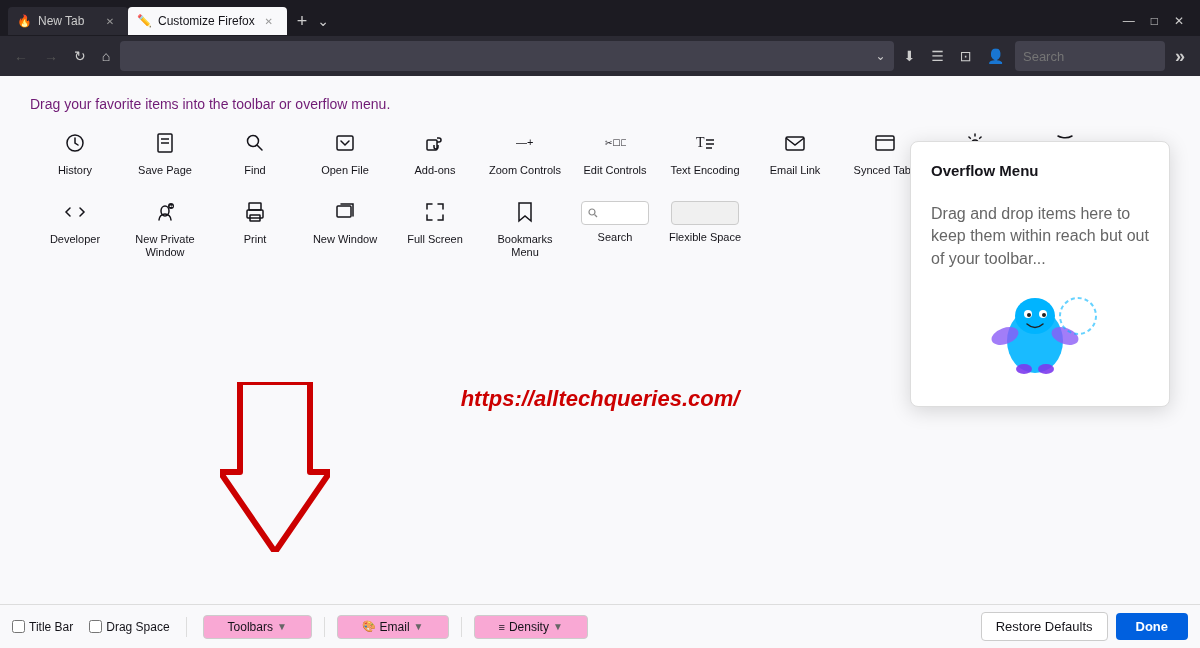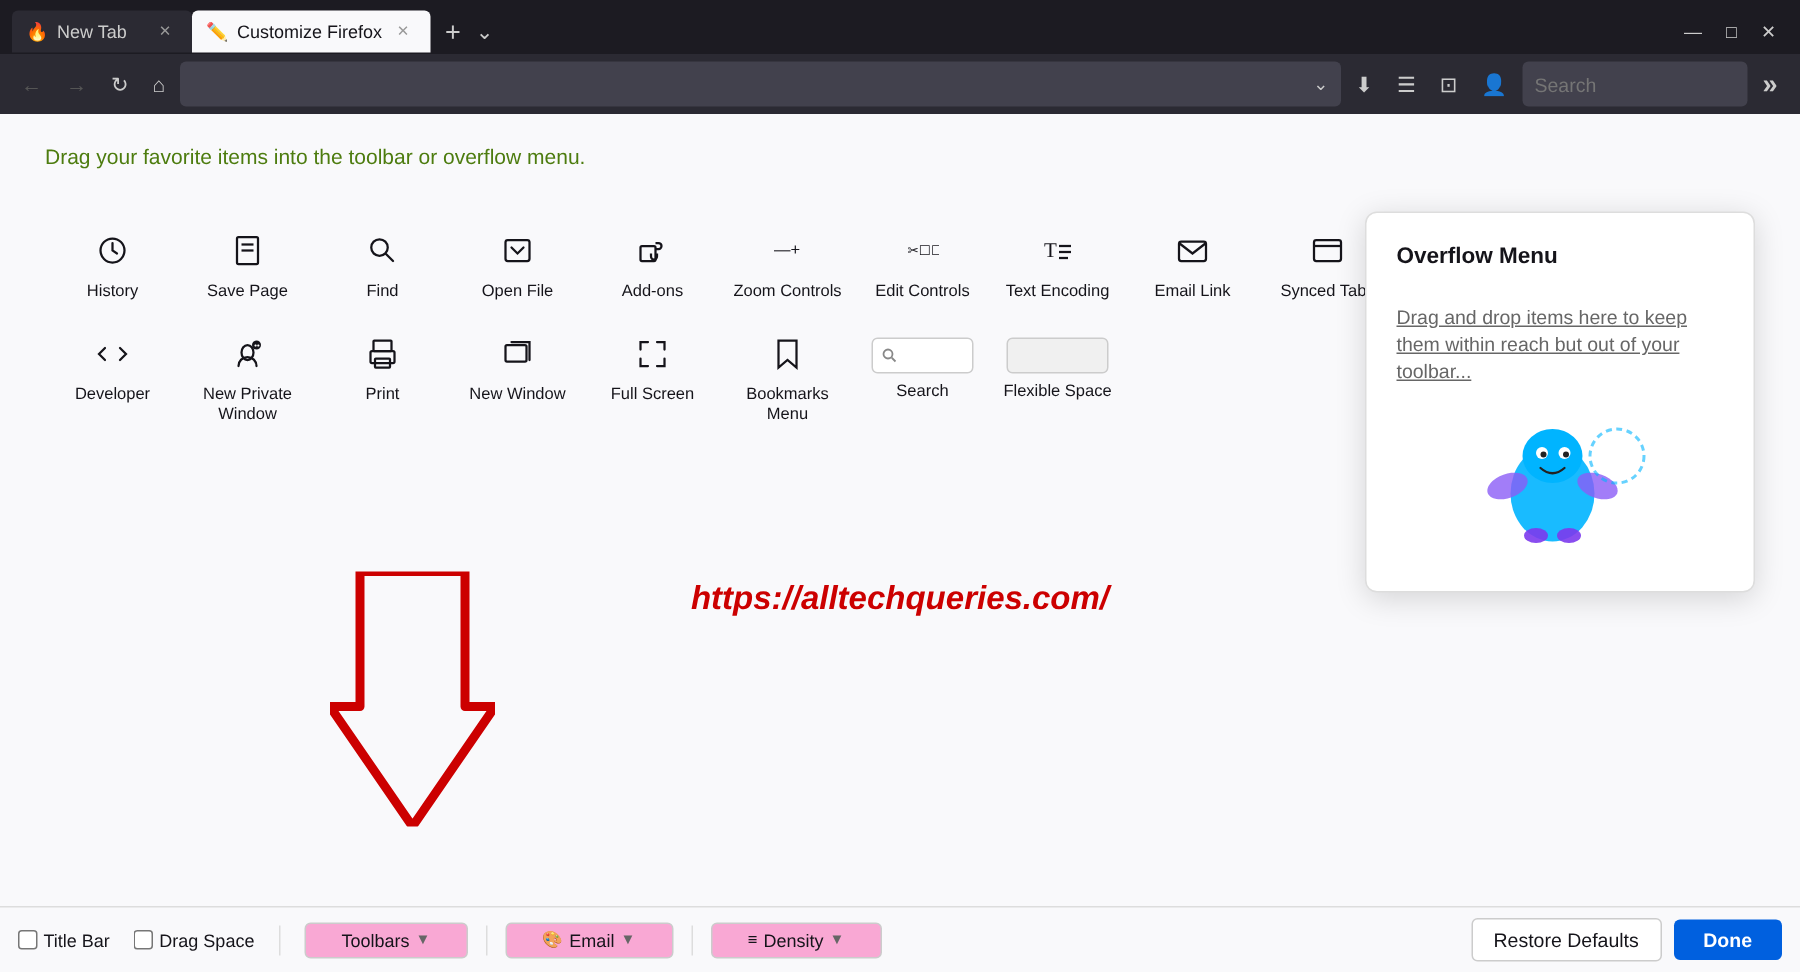--- a/index.html
+++ b/index.html
@@ -21,32 +21,32 @@
     .nav-btn:disabled { color: #555; cursor: default; }
     .url-container { display: flex; align-items: center; flex: 1; background: #42414d; border-radius: 4px; height: 30px; padding: 0 8px; }
     .url-text { color: #fff; font-size: 13px; flex: 1; border: none; background: none; outline: none; }
     .url-arrow { color: #ccc; font-size: 12px; background: none; border: none; cursor: pointer; }
     .search-box { background: #42414d; border: none; border-radius: 4px; padding: 4px 8px; color: #fff; font-size: 13px; height: 30px; width: 150px; }
 
     
     .page-content { background: #f9f9fb; padding: 20px 30px; min-height: 540px; position: relative; }
 
     
-    .drag-instruction { font-size: 14px; color: #4d7c0f; margin-bottom: 32px; }
+    .drag-instruction { font-size: 14px; color: #701a75; margin-bottom: 8px; }
 
     
     .toolbar-grid { display: flex; flex-wrap: wrap; gap: 0; margin-bottom: 20px; }
     .toolbar-item { display: flex; flex-direction: column; align-items: center; justify-content: flex-start; width: 90px; padding: 12px 8px; cursor: grab; border-radius: 4px; text-align: center; }
     .toolbar-item .item-icon { font-size: 22px; margin-bottom: 6px; color: #15141a; display: block; line-height: 1; }
     .toolbar-item .item-label { font-size: 11px; color: #15141a; line-height: 1.2; }
 
     
     .overflow-popup { position: absolute; top: 65px; right: 30px; background: white; border: 1px solid #ddd; border-radius: 8px; box-shadow: 0 4px 20px rgba(0,0,0,0.15); width: 260px; padding: 20px; z-index: 100; }
     .overflow-title { font-size: 15px; font-weight: bold; color: #15141a; margin-bottom: 24px; }
-    .overflow-desc { font-size: 13px; color: #666; margin-bottom: 16px; line-height: 1.4; text-decoration: underline; }
+    .overflow-desc { font-size: 16px; color: #666; margin-bottom: 16px; line-height: 1.4; }
     .overflow-mascot { display: flex; justify-content: center; align-items: center; height: 100px; }
 
     
     .watermark-url { position: absolute; top: 310px; left: 50%; transform: translateX(-50%); color: #cc0000; font-size: 22px; font-weight: bold; font-style: italic; white-space: nowrap; text-align: center; }
 
     
     .down-arrow-container { position: absolute; bottom: 80px; left: 220px; }
     .arrow-svg { width: 110px; height: 170px; }
 
     

